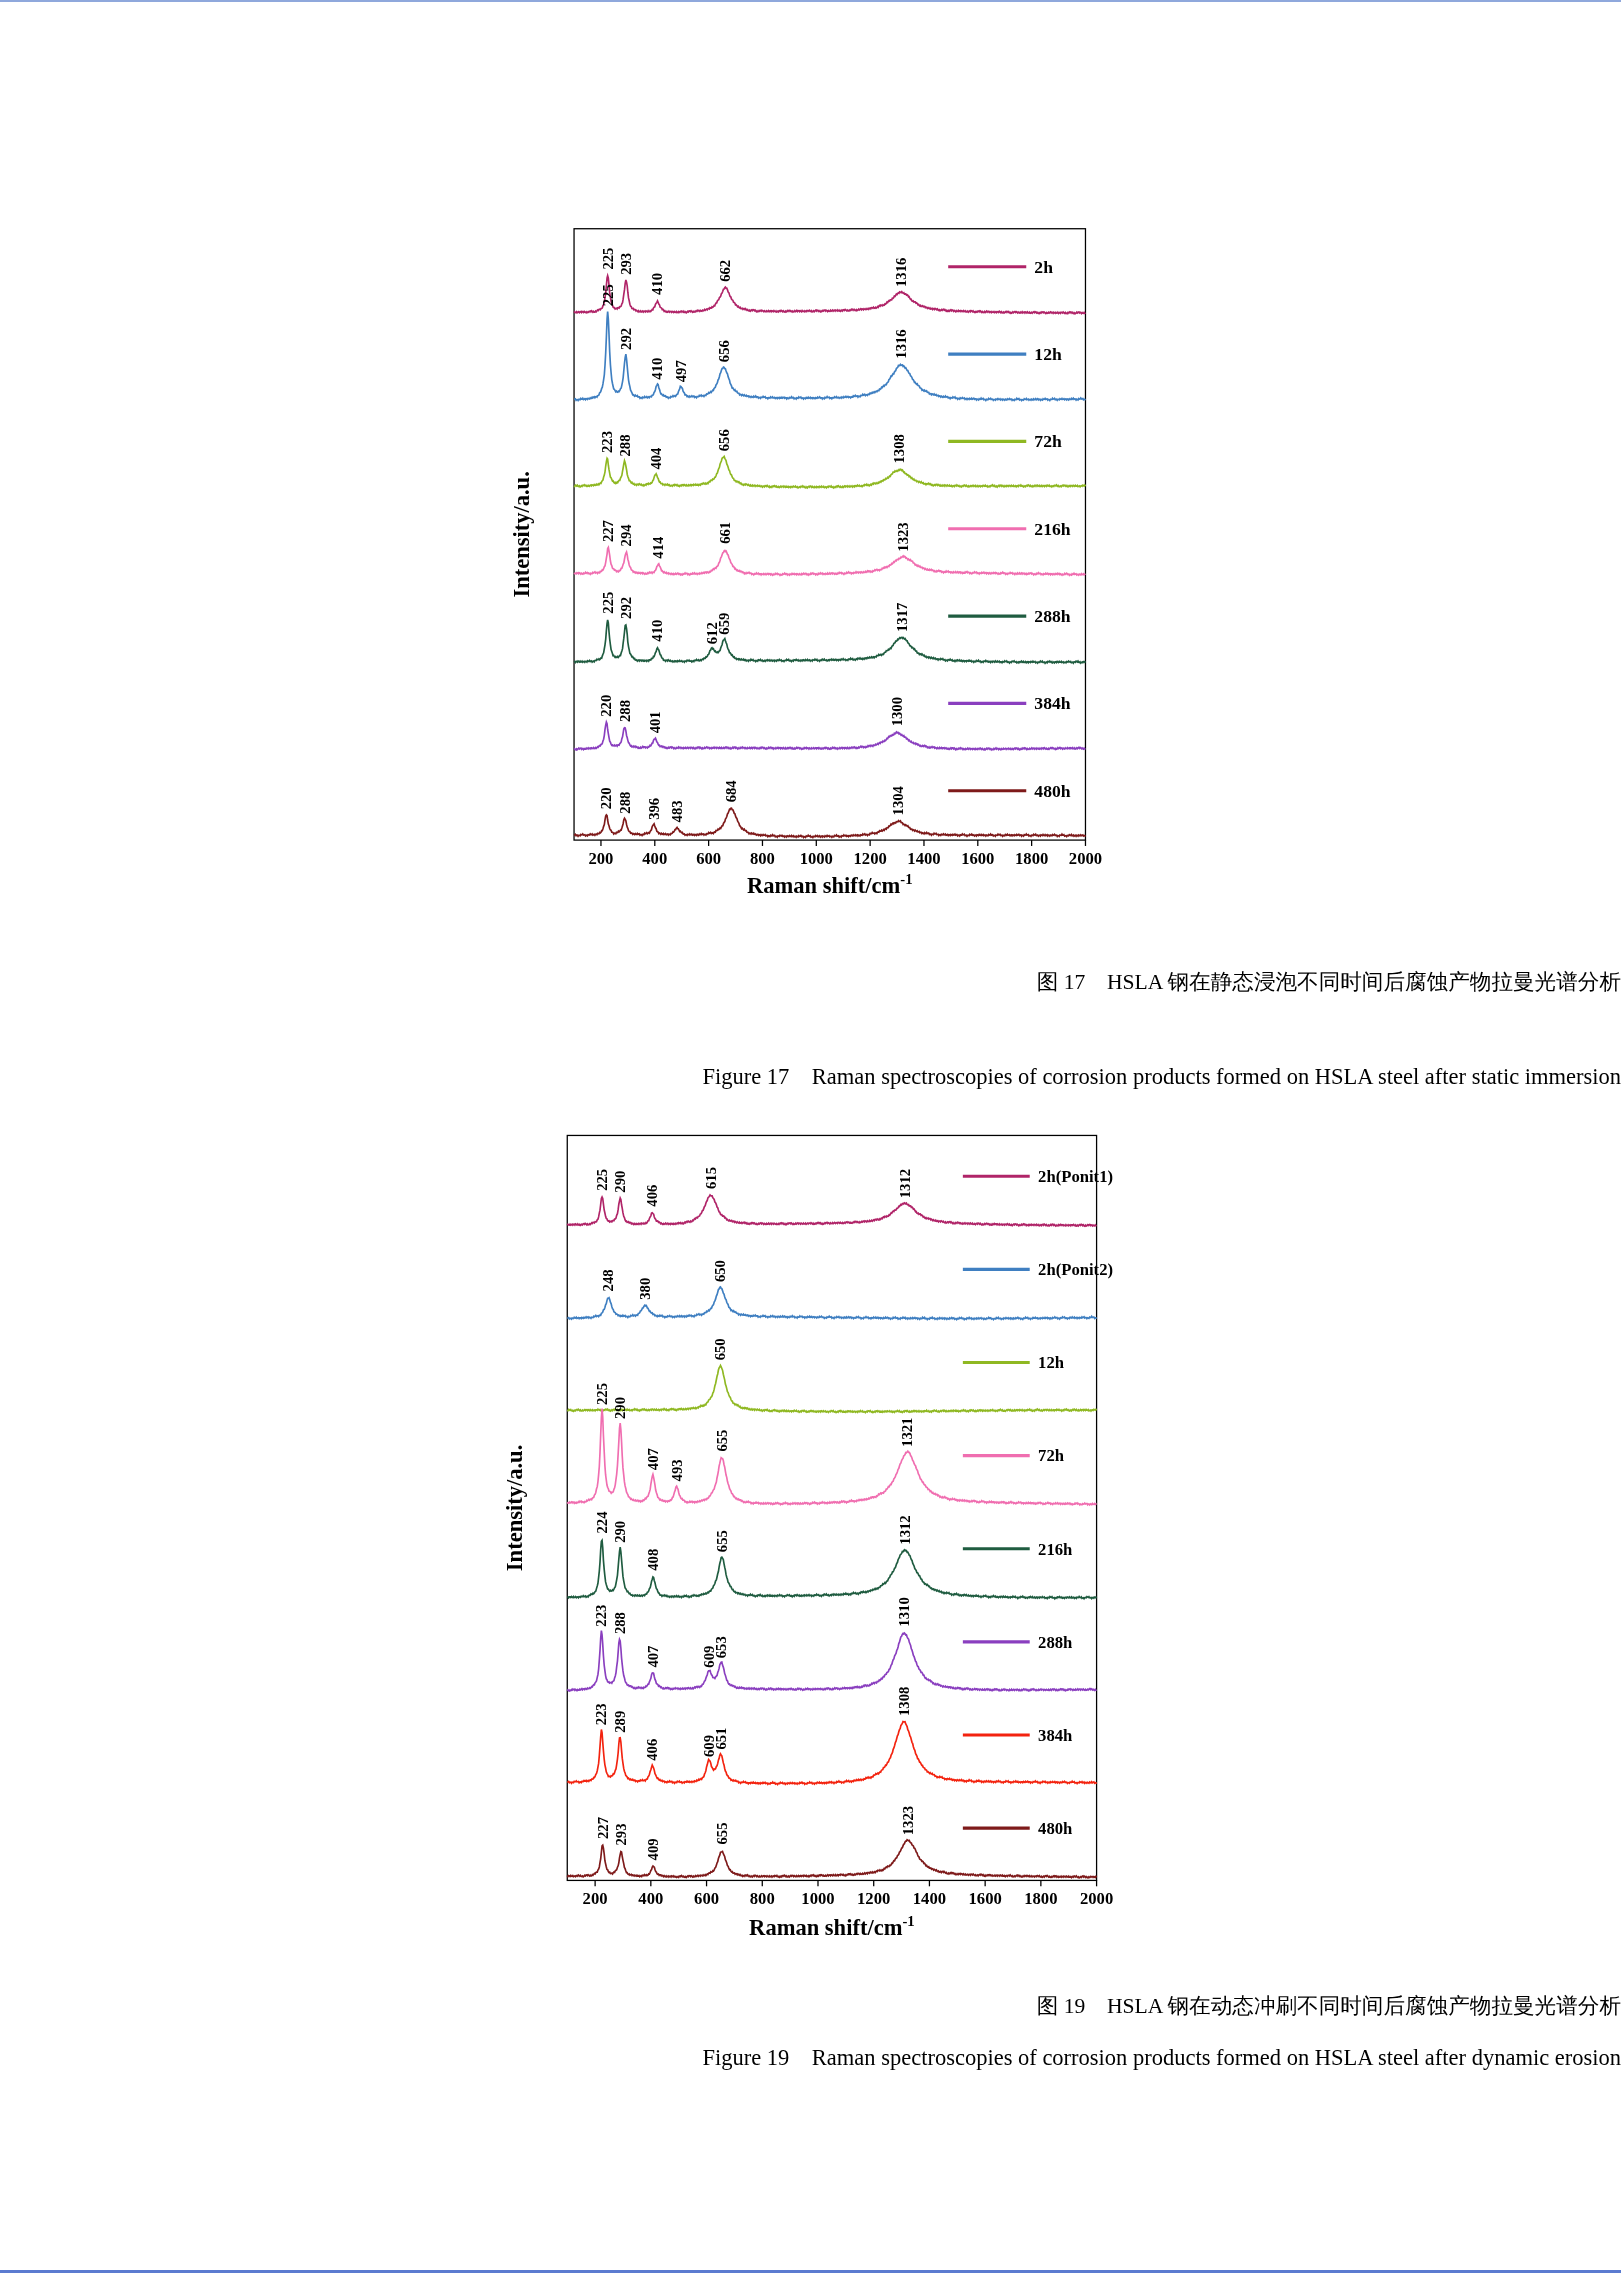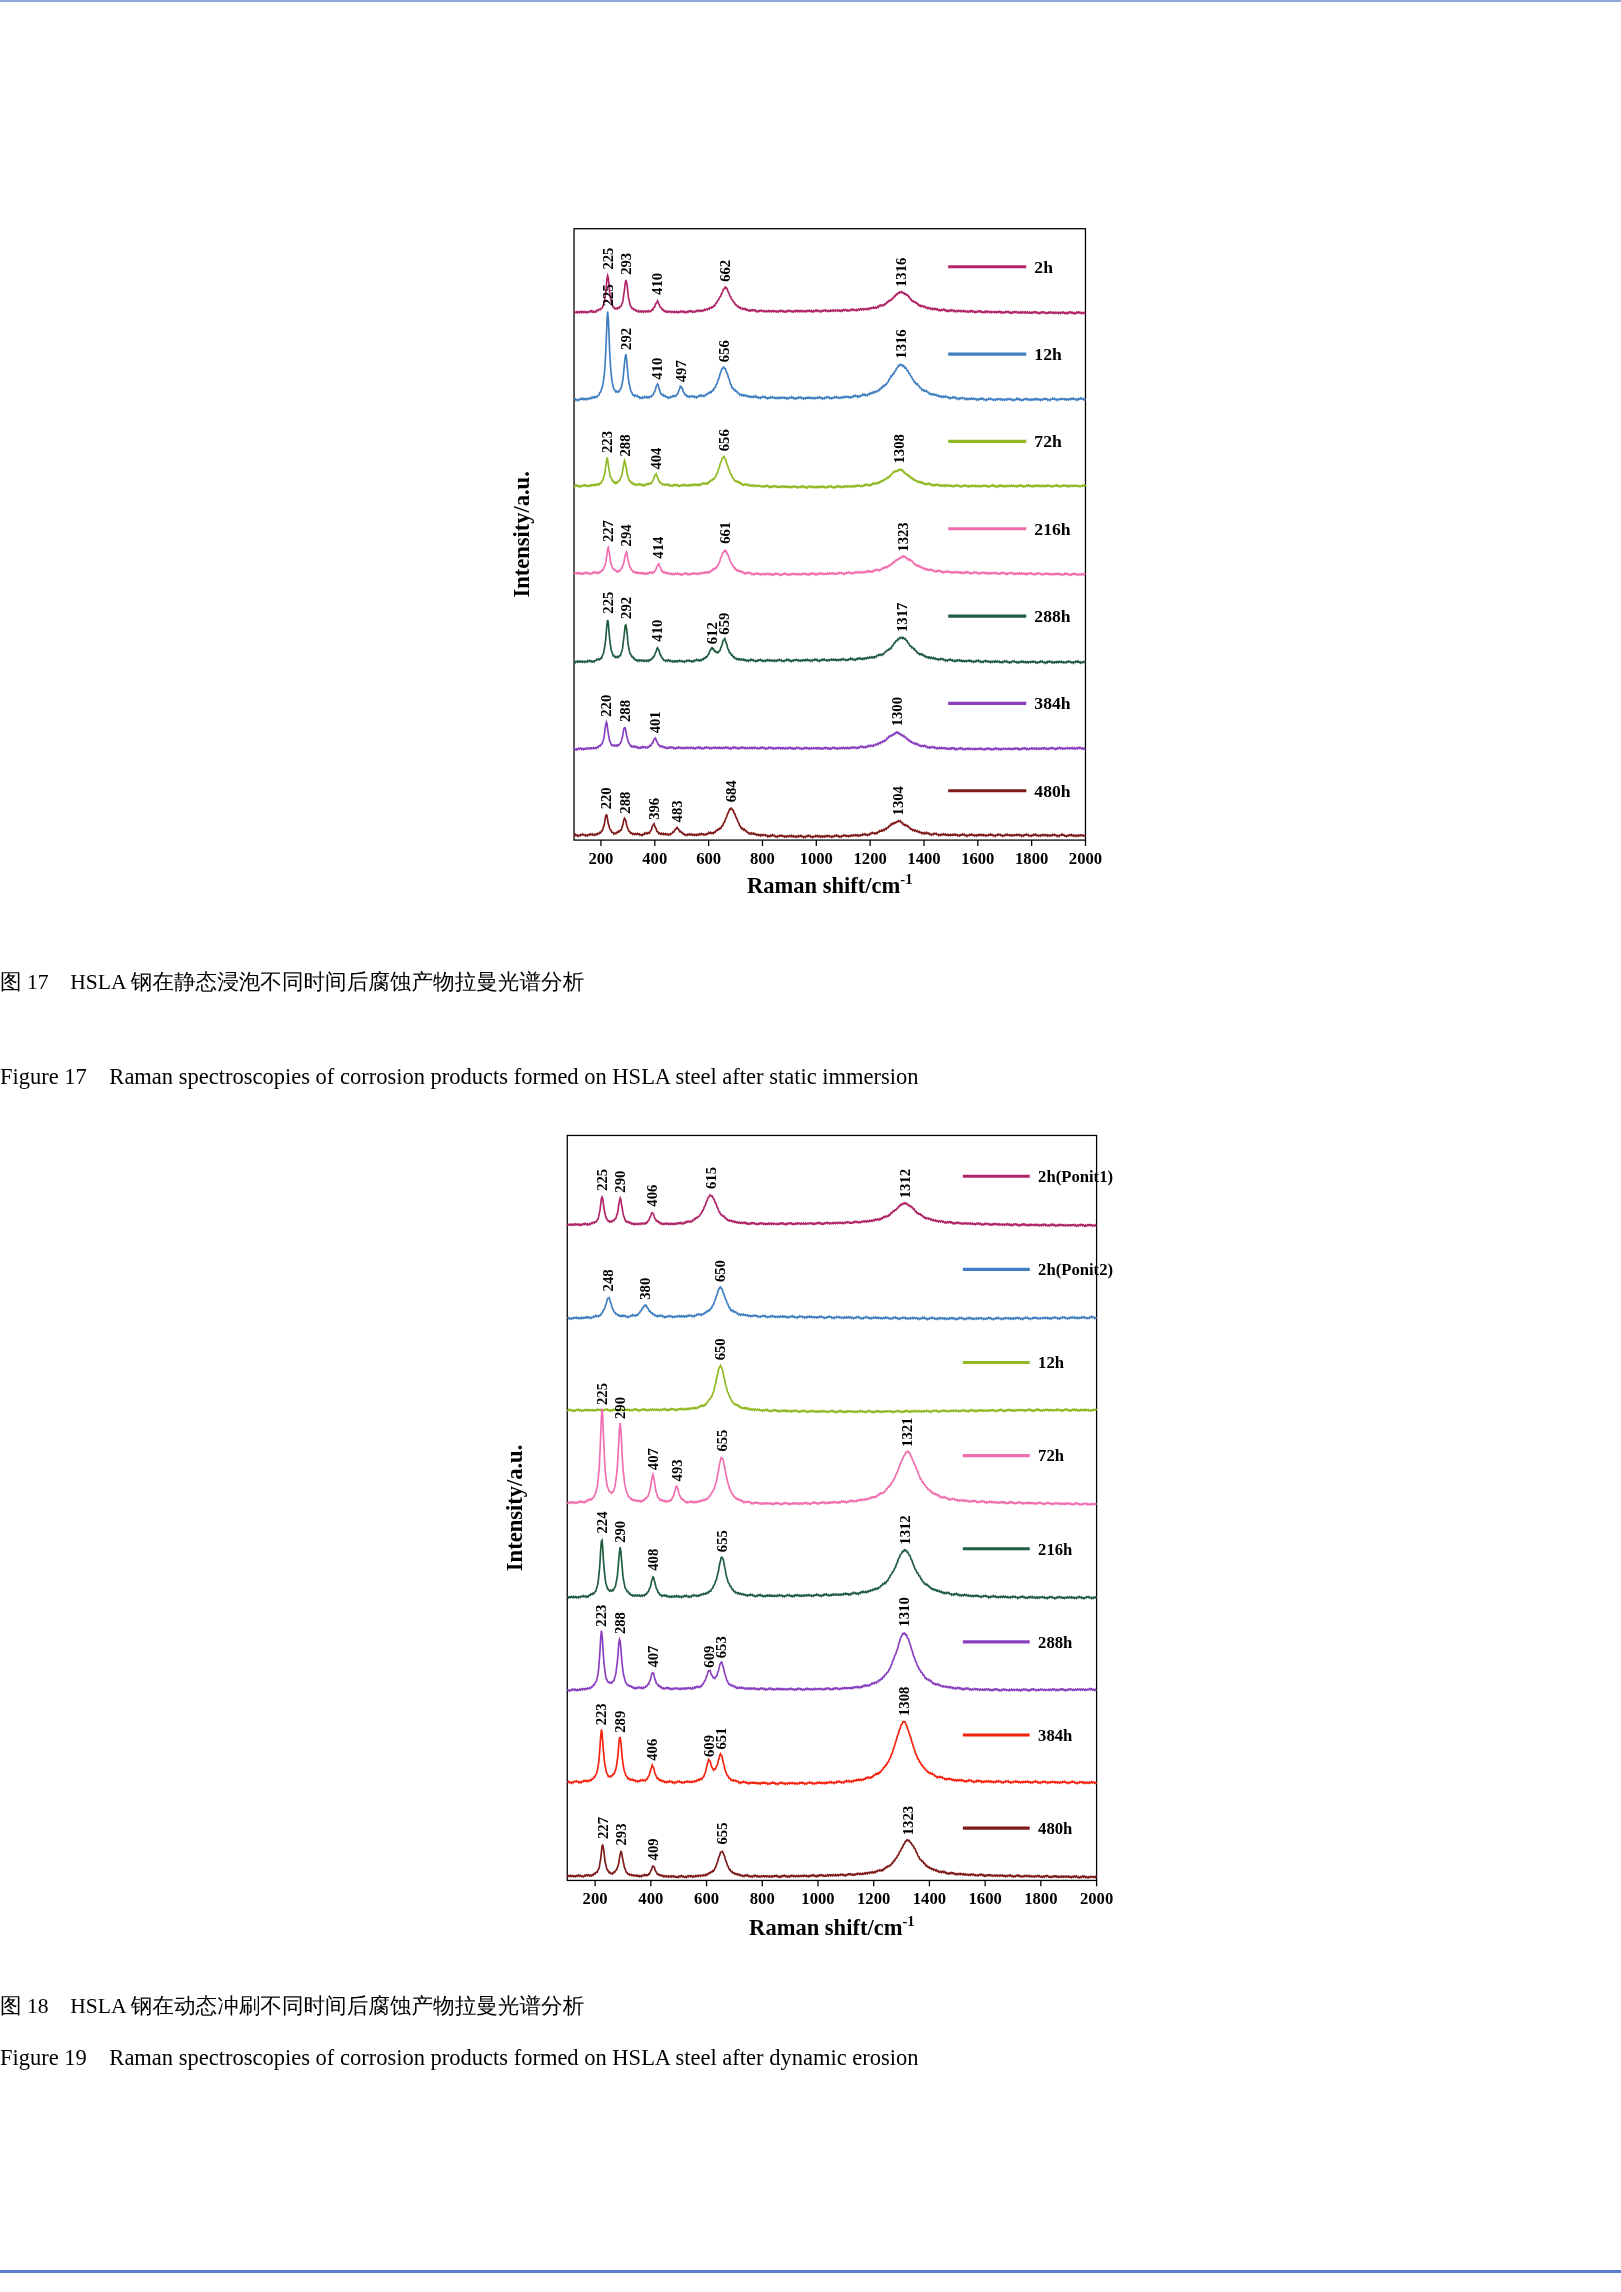--- a/index.html
+++ b/index.html
@@ -11,21 +11,21 @@
     font-family:"Liberation Serif","DejaVu Serif",serif;
     color:#000;
   }
   .rule{position:absolute;left:0;right:0;}
   .rule.top{top:0;height:2px;}
   .rule.bottom{top:2270px;height:2.9px;}
   .chart-abs{position:absolute;}
   svg text{font-family:"Liberation Serif","DejaVu Serif",serif;fill:#000;}
   .caption{
     position:absolute;left:0;width:1621px;
-    text-align:left;
+    text-align:right;
     white-space:pre-wrap;
   }
   .caption-zh{font-size:21.6px;line-height:29px;}
   .caption-en{font-size:22.5px;line-height:29px;}
   #cap17zh{top:968px;}
   #cap17en{top:1017px;margin-top:45px;}
   #cap17en2{top:1062px;}
   #cap18zh{top:1992px;}
   #cap18en{top:2043px;}
 </style>
@@ -207,19 +207,19 @@
         <text x="185.09473684210525" y="745.7" font-size="15" font-weight="bold" text-anchor="start" transform="rotate(-90 185.09473684210525 745.7)">227</text>
         <text x="203.85263157894735" y="752.35" font-size="15" font-weight="bold" text-anchor="start" transform="rotate(-90 203.85263157894735 752.35)">293</text>
         <text x="236.82105263157894" y="767.55" font-size="15" font-weight="bold" text-anchor="start" transform="rotate(-90 236.82105263157894 767.55)">409</text>
         <text x="306.7368421052632" y="751.4" font-size="15" font-weight="bold" text-anchor="start" transform="rotate(-90 306.7368421052632 751.4)">655</text>
         <text x="496.58947368421053" y="741.9" font-size="15" font-weight="bold" text-anchor="start" transform="rotate(-90 496.58947368421053 741.9)">1323</text>
         <line x1="547.578947368421" y1="734.6" x2="615.7894736842106" y2="734.6" stroke="#7e1a1a" stroke-width="3.2"></line>
         <text x="624.3157894736842" y="740.6" font-size="17" font-weight="bold">480h</text>
       </svg>
   </figure>
 
-  <div class="caption caption-zh" id="cap18zh">图 18　HSLA 钢在动态冲刷不同时间后腐蚀产物拉曼光谱分析</div>
+  <div class="caption caption-zh" id="cap18zh">图 19　HSLA 钢在动态冲刷不同时间后腐蚀产物拉曼光谱分析</div>
   <div class="caption caption-en" id="cap18en">Figure 19    Raman spectroscopies of corrosion products formed on HSLA steel after dynamic erosion</div>
 
   <div class="rule bottom" id="rule-bottom" style="background: rgb(91, 123, 208);"></div>
 
 </div>
 
 
 </body></html>

